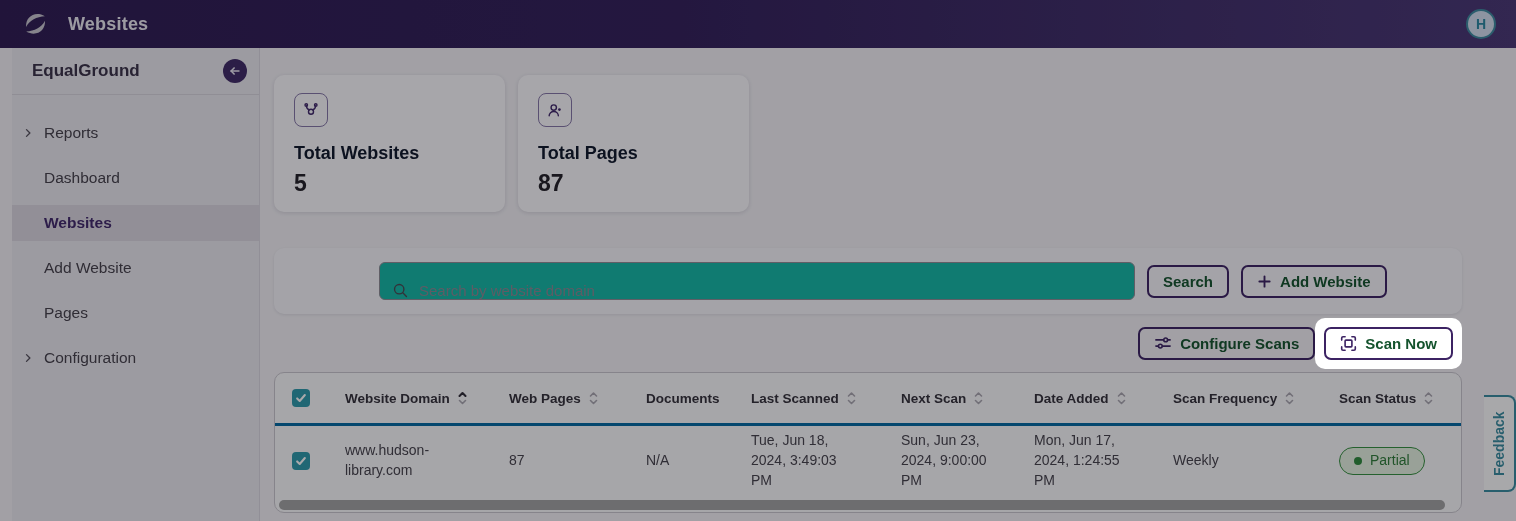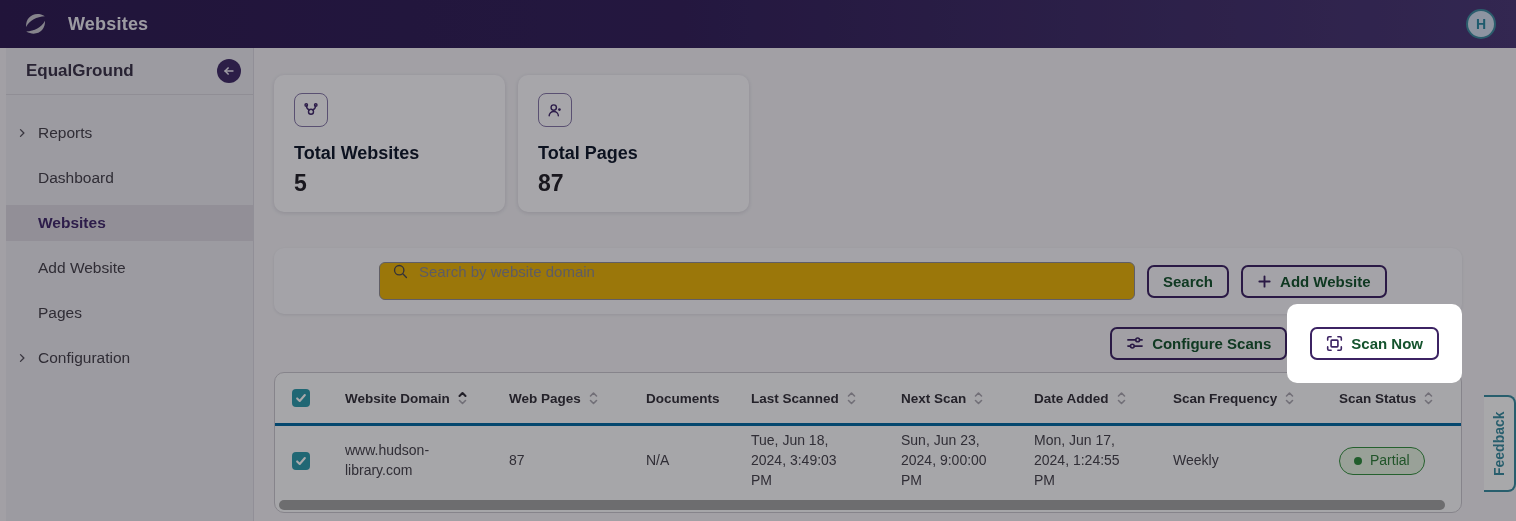--- a/index.html
+++ b/index.html
@@ -18,21 +18,21 @@
   .topbar{position:absolute;left:0;top:0;width:100%;height:48px;
     background:linear-gradient(90deg,var(--topbar-start) 0%,#33205a 45%,var(--topbar-end) 100%);
     display:flex;align-items:center;padding:0 20px;}
   .logo{width:32px;height:32px;flex:0 0 auto;}
   .topbar-title{color:#eceaf2;font-size:18px;font-weight:700;margin-left:16px;letter-spacing:.2px;}
   .avatar{margin-left:auto;width:30px;height:30px;border-radius:50%;background:#d4dff0;
     border:2px solid #3e8ba0;color:#2a86a0;font-size:14px;font-weight:700;
     display:flex;align-items:center;justify-content:center;}
 
   
-  .sidebar{position:absolute;left:6px;top:48px;bottom:0;width:248px;background:#eceaf0;
+  .sidebar{position:absolute;left:12px;top:48px;bottom:0;width:248px;background:#eceaf0;
     border-right:1px solid #dbd8e0;}
   .sidebar-head{height:47px;display:flex;align-items:center;padding:0 12px 0 20px;
     border-bottom:1px solid #d9d6de;}
   .workspace-name{font-size:17px;font-weight:600;color:#3a3248;}
   .collapse-btn{margin-left:auto;width:24px;height:24px;border-radius:50%;background:#3f2a66;
     border:none;display:flex;align-items:center;justify-content:center;cursor:pointer;}
   .nav{padding-top:11px;}
   .nav-item{position:relative;height:36px;margin:9px 0;display:flex;align-items:center;
     padding-left:32px;font-size:15.5px;color:#45414b;cursor:pointer;}
   .nav-item .chev{position:absolute;left:10px;top:50%;transform:translateY(-50%);}
@@ -44,32 +44,32 @@
   .cards{display:flex;gap:13px;}
   .stat-card{width:231px;height:137px;background:#fcfbfd;border-radius:10px;padding:18px 20px;
     box-shadow:0 1px 4px rgba(40,30,70,.14);}
   .stat-icon-box{width:34px;height:34px;border:1.5px solid #8677a8;border-radius:8px;
     display:flex;align-items:center;justify-content:center;margin-bottom:16px;}
   .stat-label{font-size:18px;font-weight:700;color:#0f172a;margin-bottom:6px;}
   .stat-value{font-size:23px;font-weight:700;color:#232027;}
 
   .toolbar{margin-top:36px;height:66px;background:#f8f6fa;border-radius:10px;
     box-shadow:0 1px 3px rgba(40,30,70,.10);display:flex;align-items:center;padding:0 12px;}
-  .search-box{margin-left:93px;width:756px;height:38px;background:#eab308;border:1px solid #8f8d96;
-    border-radius:6px;display:flex;align-items:flex-start;padding:0 12px;}
+  .search-box{margin-left:93px;width:756px;height:38px;background:#14b8a6;border:1px solid #8f8d96;
+    border-radius:6px;display:flex;align-items:flex-end;padding:0 12px;}
   .search-box input{border:none;outline:none;background:transparent;flex:1;margin-left:10px;
     font-size:15px;color:#33313a;font-family:"Liberation Sans",sans-serif;}
   .search-box input::placeholder{color:#8b8994;}
   .btn{display:inline-flex;align-items:center;gap:8px;height:33px;padding:0 14px;
     background:transparent;border:2px solid #3c2363;border-radius:7px;color:#14532d;
     font-size:15px;font-weight:600;font-family:"Liberation Sans",sans-serif;cursor:pointer;white-space:nowrap;}
   .toolbar .btn{margin-left:12px;}
 
   .actions-row{margin-top:5px;height:48px;display:flex;justify-content:flex-end;align-items:center;gap:0;}
-  .spotlight{position:relative;z-index:60;background:#ffffff;border-radius:10px;padding:23px;}
+  .spotlight{position:relative;z-index:60;background:#ffffff;border-radius:10px;padding:9px;}
   .spotlight .btn{background:#fff;}
 
   
   .table-card{margin-top:5px;height:141px;background:#fbfafc;border:1px solid #cac7ce;
     border-radius:10px;overflow:hidden;position:relative;}
   .tgrid{display:grid;grid-template-columns:70px 164px 137px 105px 150px 133px 139px 166px minmax(0,1fr);
     align-items:center;}
   .thead{height:53px;border-bottom:3px solid #0369a1;}
   .th{display:flex;align-items:center;gap:7px;font-size:13.5px;font-weight:700;color:#34313a;
     padding-right:6px;cursor:default;}

